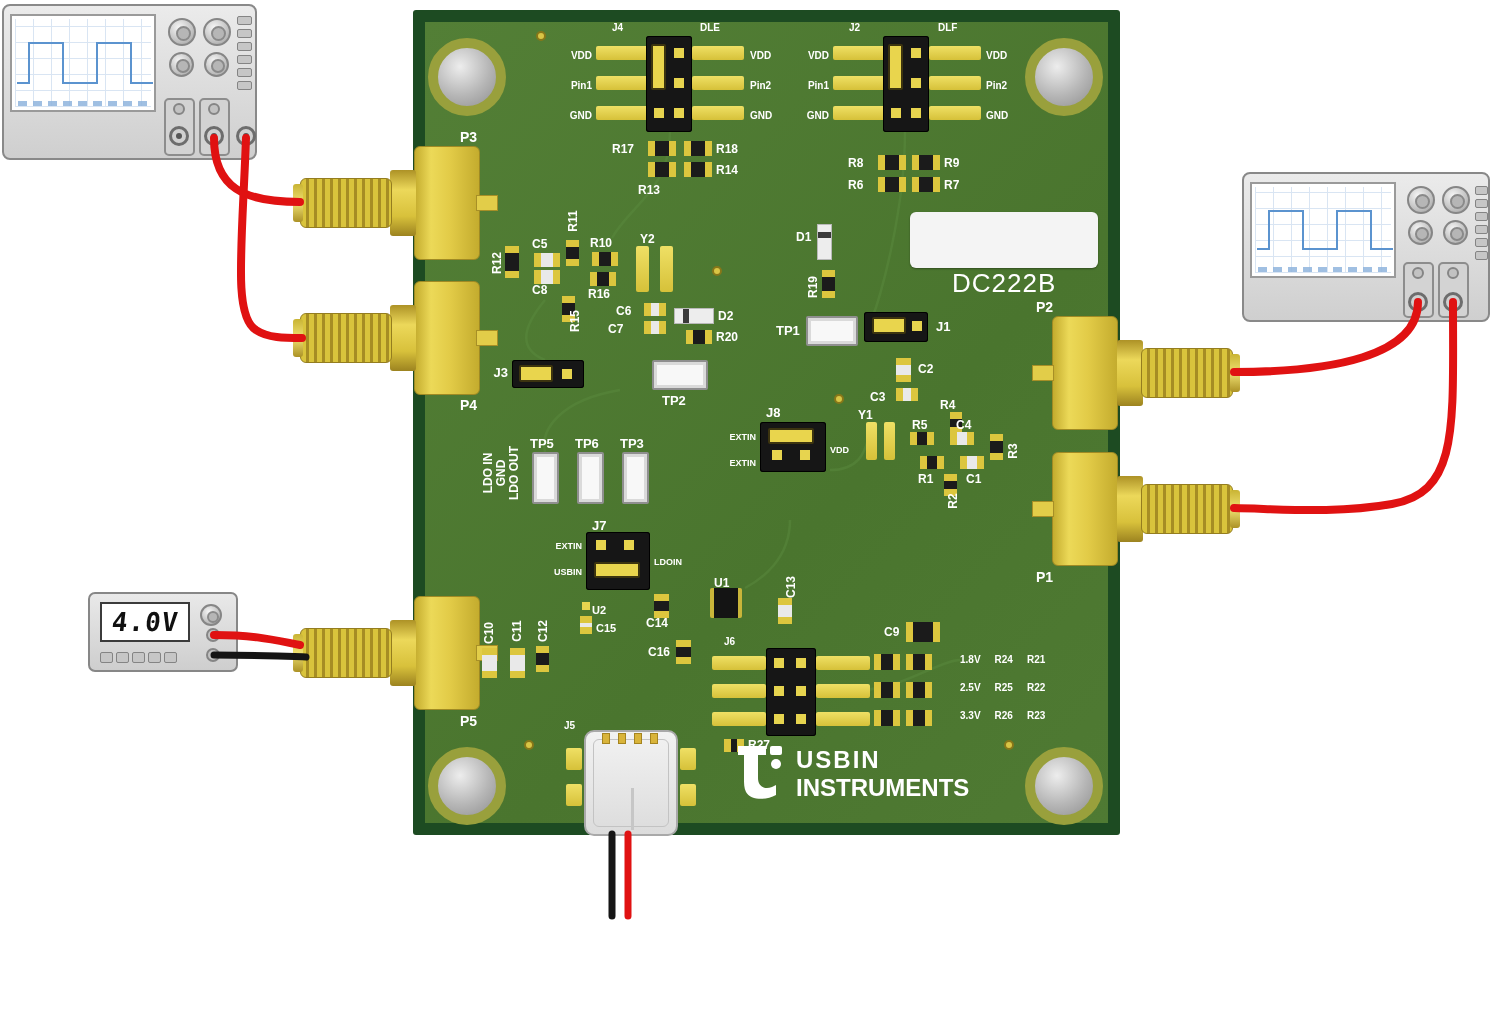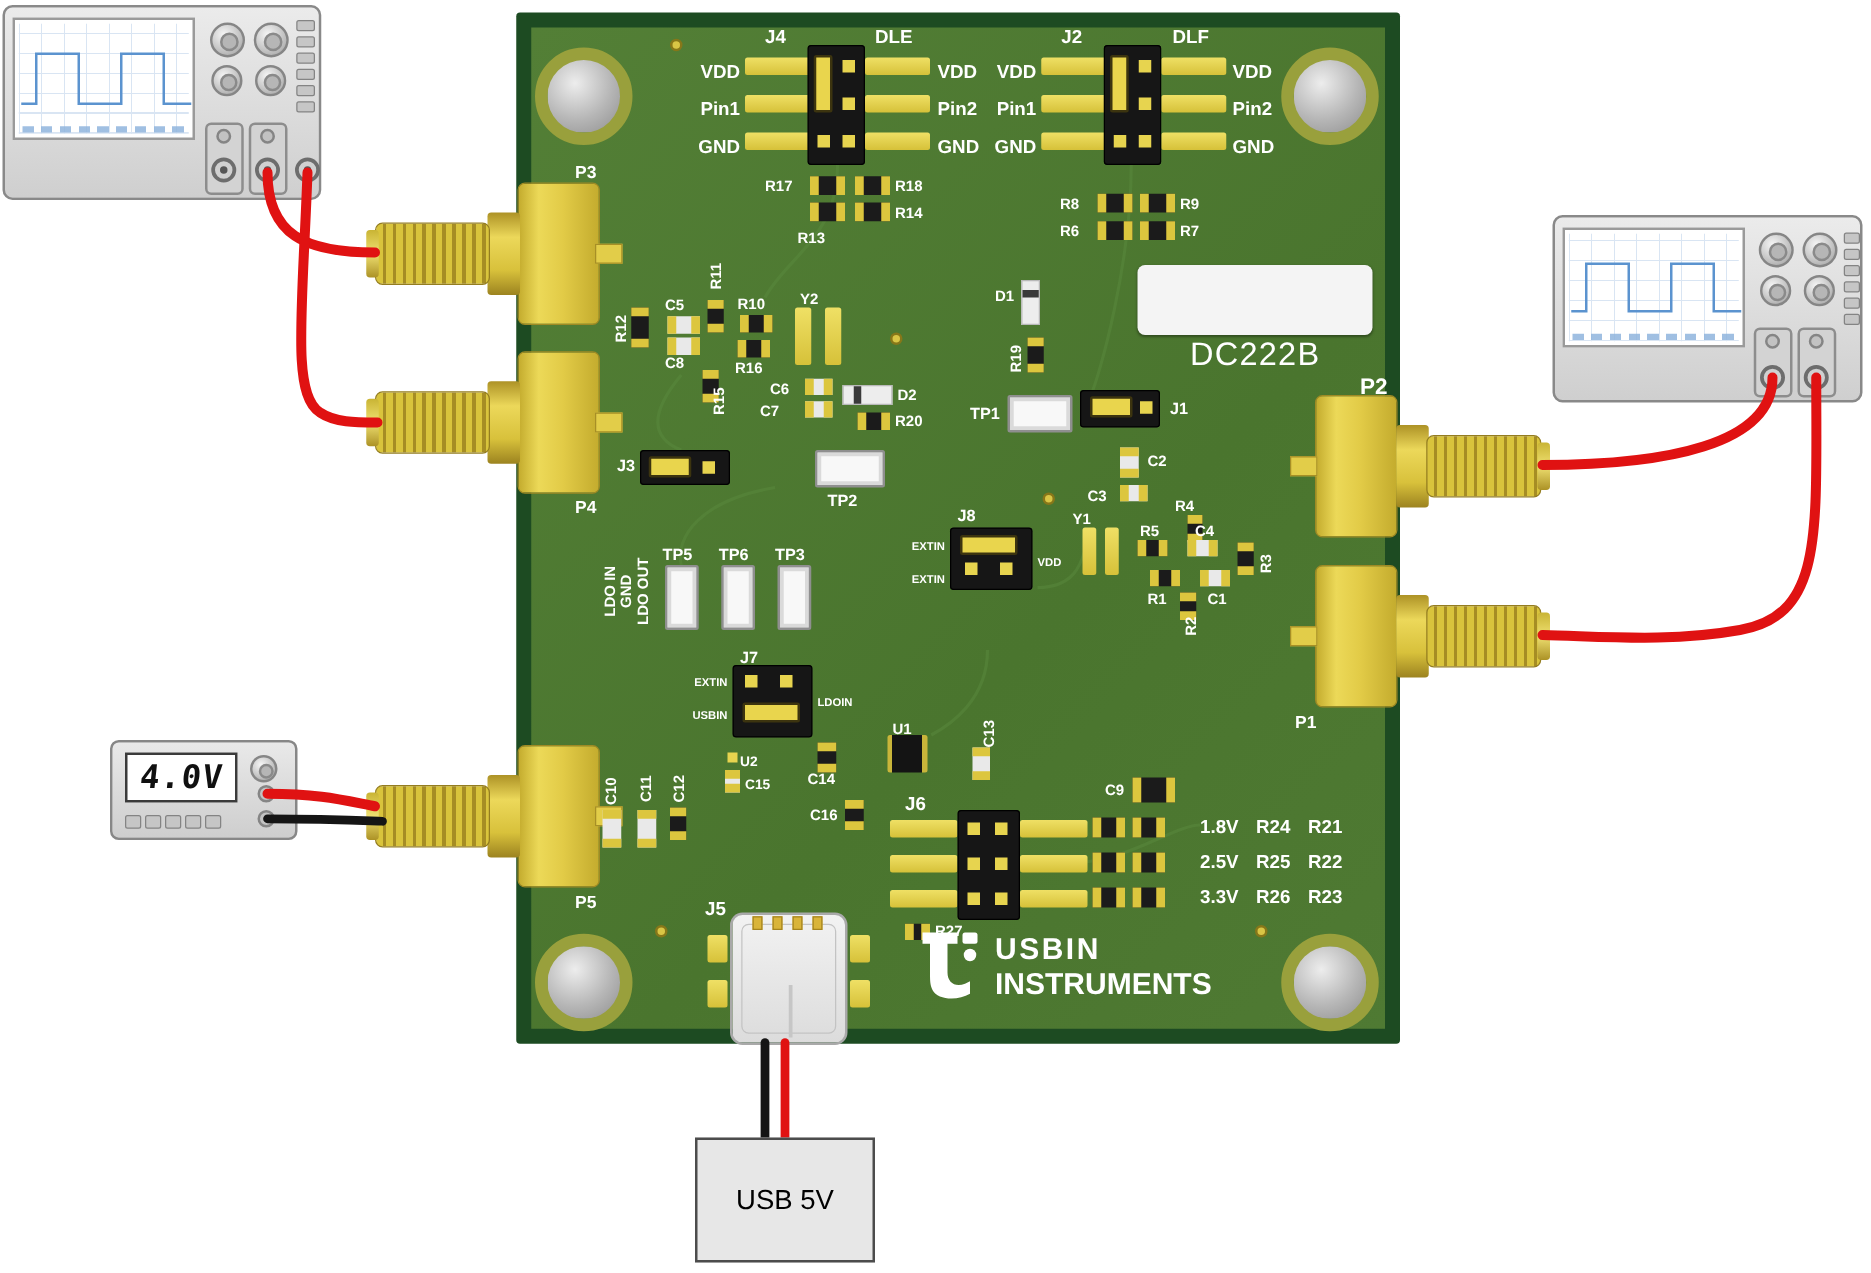--- a/index.html
+++ b/index.html
@@ -8,21 +8,21 @@
   .stage{position:relative;width:1497px;height:1018px;background:#ffffff;overflow:hidden}
 
   
   .board{position:absolute;left:413px;top:10px;width:707px;height:825px;background:#1d4b22;border-radius:3px;z-index:10}
   .board-inner{position:absolute;left:425px;top:22px;width:683px;height:801px;background:linear-gradient(135deg,#537f36,#4a752e 60%,#4f7a33);z-index:11}
   .traces{position:absolute;left:0;top:0;z-index:15;pointer-events:none}
   .hole{position:absolute;width:78px;height:78px;border-radius:50%;background:radial-gradient(circle at 38% 32%,#ededed,#b6b6b6 55%,#8e8e8e);border:10px solid #99a03c;z-index:21}
   .via{position:absolute;width:10px;height:10px;border-radius:50%;background:#d9c545;border:2px solid #877719;z-index:21}
 
   .lbl{position:absolute;color:#fff;font-weight:700;font-size:12px;line-height:1.1;white-space:nowrap;z-index:30}
-  .s11{font-size:11px}.s13{font-size:13px}.s15{font-size:15px}
+  .s11{font-size:11px}.s13{font-size:13px}.s15{font-size:10px}
   .tiny{font-size:9px}
   .vlbl{position:absolute;color:#fff;font-weight:700;font-size:12px;line-height:1;white-space:nowrap;text-align:center;transform:rotate(-90deg);transform-origin:center;z-index:30}
   .model{position:absolute;color:#fff;font-weight:400;font-size:26px;letter-spacing:1px;z-index:30}
 
   .pad{position:absolute;background:linear-gradient(180deg,#efe065,#d6c139);border-radius:2px;z-index:22}
   .pin{position:absolute;width:10px;height:10px;background:#e7d44f;z-index:26}
   .hbody{position:absolute;background:#161616;border-radius:3px;box-shadow:inset 0 0 0 1px #000;z-index:24}
   .cap{position:absolute;background:#e9d54d;border:2px solid #3c340f;border-radius:2px;z-index:27}
 
   .smdh{position:absolute;background:#1b1b1b;border-left:7px solid #dcc63e;border-right:7px solid #dcc63e;z-index:24}
@@ -355,21 +355,21 @@
   <div class="btip" style="left:293px;top:319px;width:10px;height:38px"></div>
   <div class="lbl" style="left:460px;top:398px;font-size:14px">P4</div>
 
   <div class="flange" style="left:414px;top:596px;width:66px;height:114px"></div>
   <div class="sma-pin" style="left:476px;top:645px;width:22px;height:16px"></div>
   <div class="nut" style="left:390px;top:620px;width:26px;height:66px"></div>
   <div class="barrel" style="left:300px;top:628px;width:92px;height:50px"></div>
   <div class="btip" style="left:293px;top:634px;width:10px;height:38px"></div>
   <div class="lbl" style="left:460px;top:714px;font-size:14px">P5</div>
 
-  <div class="lbl" style="left:1088px;top:300px;font-size:18px">P2</div>
+  <div class="lbl" style="left:1036px;top:300px;font-size:14px">P2</div>
   <div class="flange" style="left:1052px;top:316px;width:66px;height:114px"></div>
   <div class="sma-pin" style="left:1032px;top:365px;width:22px;height:16px"></div>
   <div class="nut" style="left:1117px;top:340px;width:26px;height:66px"></div>
   <div class="barrel" style="left:1141px;top:348px;width:92px;height:50px"></div>
   <div class="btip" style="left:1230px;top:354px;width:10px;height:38px"></div>
 
   <div class="flange" style="left:1052px;top:452px;width:66px;height:114px"></div>
   <div class="sma-pin" style="left:1032px;top:501px;width:22px;height:16px"></div>
   <div class="nut" style="left:1117px;top:476px;width:26px;height:66px"></div>
   <div class="barrel" style="left:1141px;top:484px;width:92px;height:50px"></div>
@@ -446,17 +446,14 @@
       <path d="M612 834 L612 916" stroke="#151515" stroke-width="7"></path>
       <path d="M214 138 C214 188 244 202 300 202" stroke="#e01212" stroke-width="8"></path>
       <path d="M246 138 C242 248 233 316 256 330 C268 338 284 338 302 338" stroke="#e01212" stroke-width="8"></path>
       <path d="M1418 302 C1418 356 1332 372 1234 372" stroke="#e01212" stroke-width="8"></path>
       <path d="M1453 302 C1453 428 1459 492 1392 504 C1336 514 1282 509 1234 508" stroke="#e01212" stroke-width="8"></path>
       <path d="M214 635 C256 635 274 640 300 645" stroke="#e01212" stroke-width="8"></path>
       <path d="M628 834 L628 916" stroke="#e01212" stroke-width="7"></path>
     </g>
   </svg>
 
-  <div class="usbbox" style="left:556px;top:910px;width:144px;height:100px">
-    <span>USB 5V</span>
-  </div>
 
 </div>
 
 </body></html>

